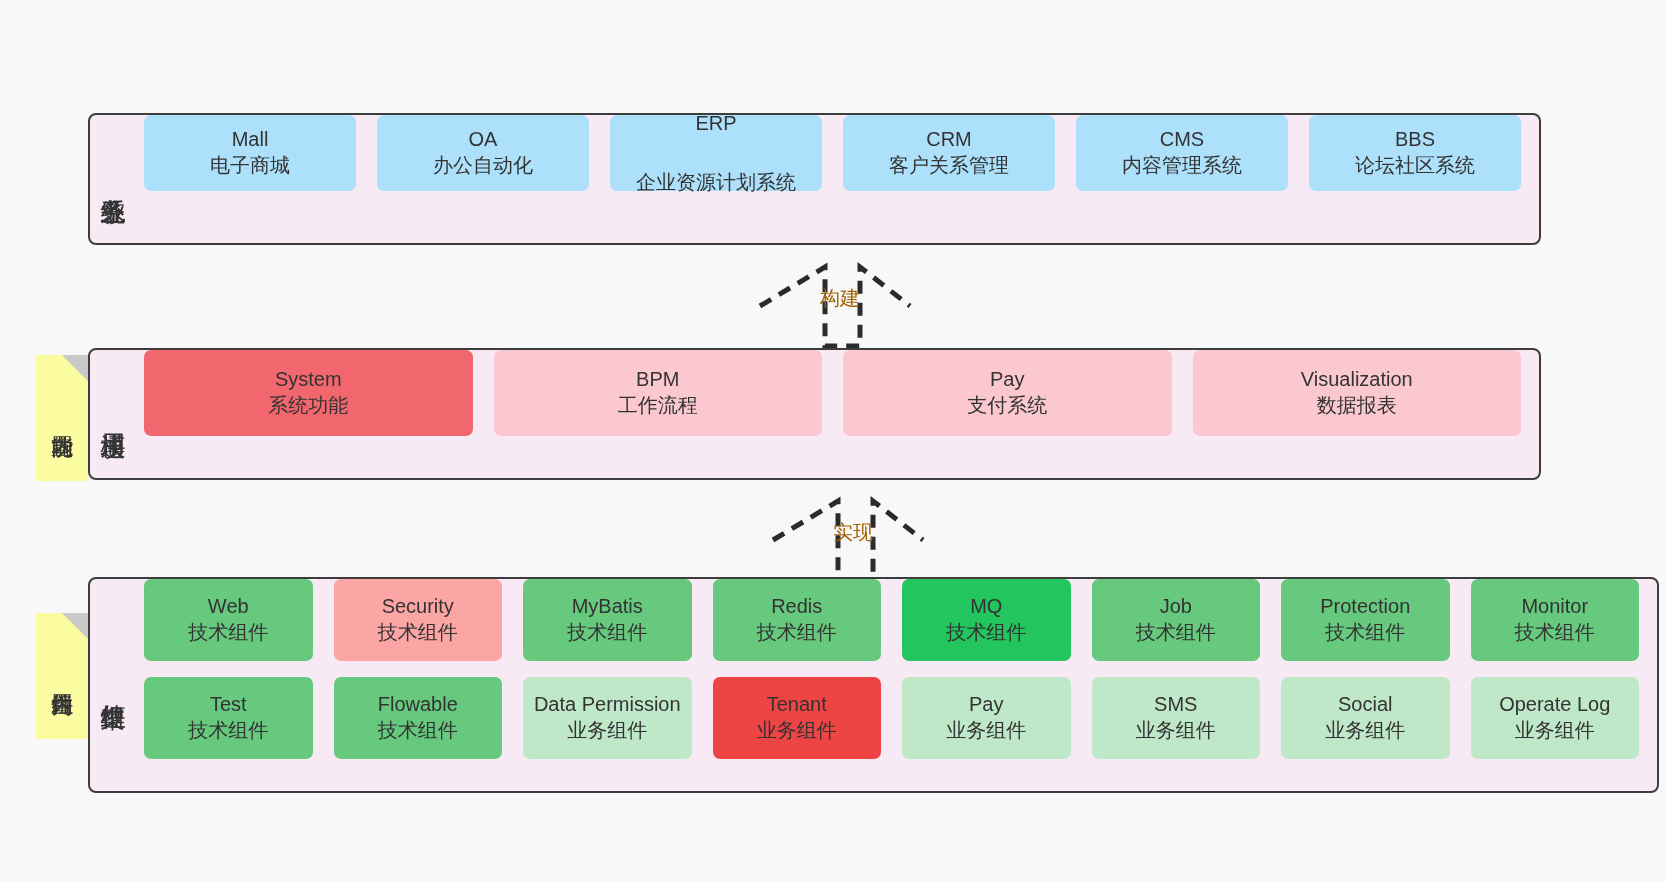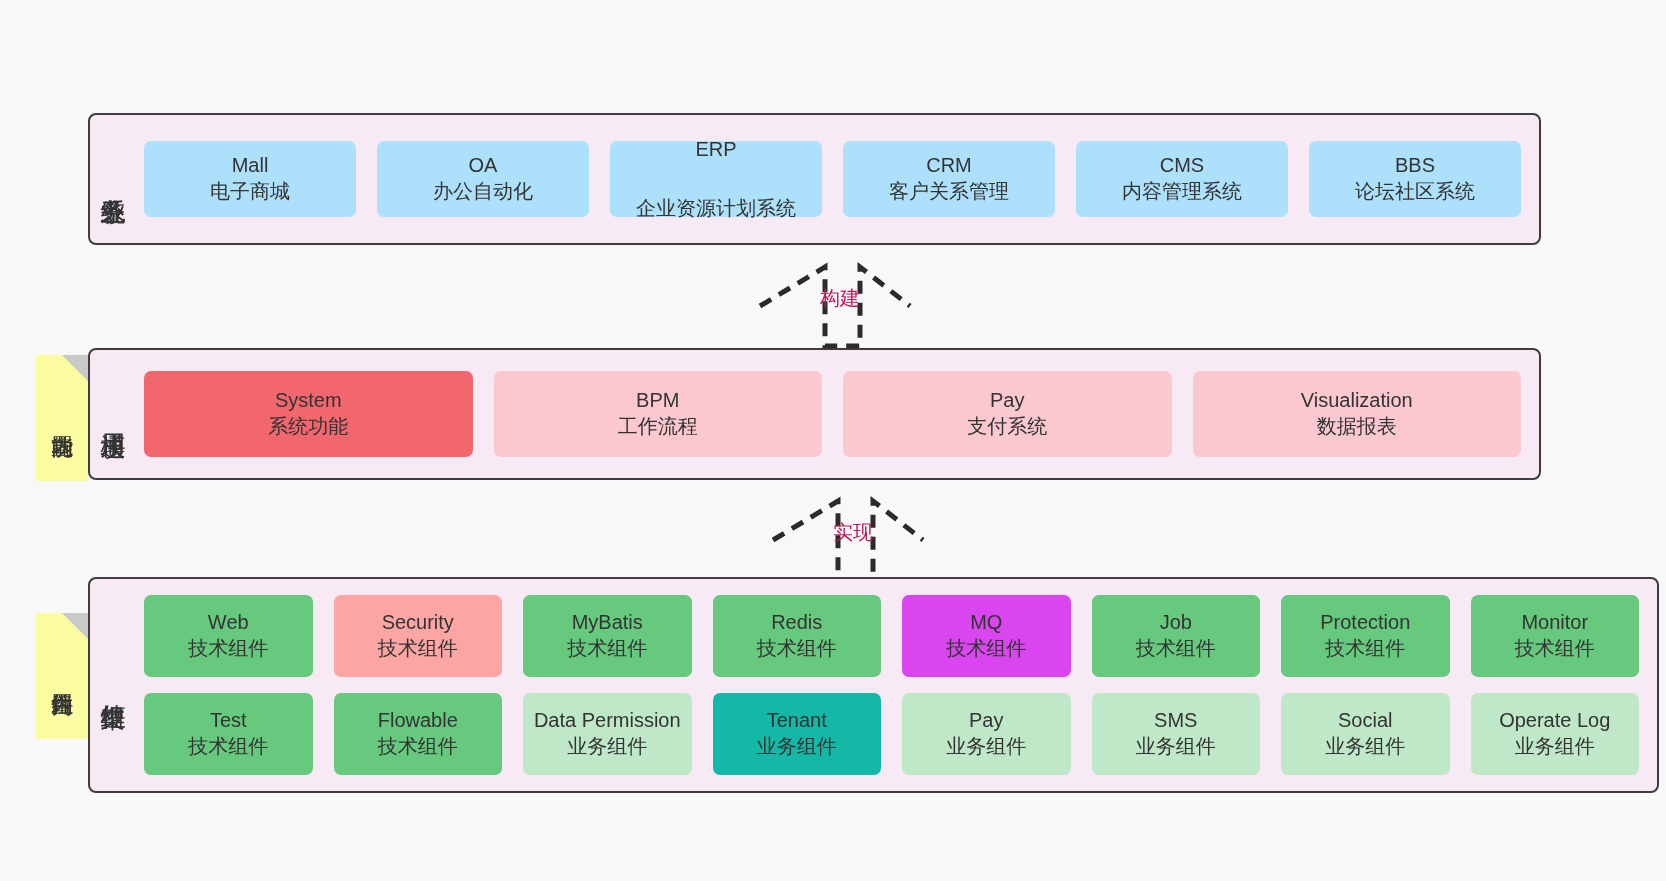--- a/index.html
+++ b/index.html
@@ -48,21 +48,21 @@
     writing-mode: vertical-rl;
     text-orientation: upright;
     white-space: nowrap;
     padding: 2px 0;
   }
 
   .layer-body {
     flex: 1 1 auto;
     display: flex;
     flex-direction: column;
-    justify-content: center;
+    justify-content: flex-start;
     gap: 16px;
     padding: 0 18px 0 8px;
   }
 
   .row {
     display: flex;
     flex-direction: row;
     gap: 21px;
   }
 
@@ -119,21 +119,21 @@
     height: 0;
     border-top: 26px solid #c9c9c9;
     border-left: 26px solid transparent;
   }
 
   
   .arrow-wrap { position: absolute; }
   .arrow-label {
     position: absolute;
     font-size: 20px;
-    color: #be185d;
+    color: #a16207;
     background: transparent;
     white-space: nowrap;
     text-align: center;
   }
 </style>
 </head>
 <body>
 
 <div id="canvas">
 
@@ -231,21 +231,21 @@
           <span class="cn">技术组件</span>
         </div>
         <div class="card h-fw c-green" style="background: rgb(102, 201, 126);">
           <span class="en">MyBatis</span>
           <span class="cn">技术组件</span>
         </div>
         <div class="card h-fw c-green" style="background: rgb(102, 201, 126);">
           <span class="en">Redis</span>
           <span class="cn">技术组件</span>
         </div>
-        <div class="card h-fw c-green" style="background: #d946ef;">
+        <div class="card h-fw c-green" style="background: #22c55e;">
           <span class="en">MQ</span>
           <span class="cn">技术组件</span>
         </div>
         <div class="card h-fw c-green" style="background: rgb(102, 201, 126);">
           <span class="en">Job</span>
           <span class="cn">技术组件</span>
         </div>
         <div class="card h-fw c-green" style="background: rgb(102, 201, 126);">
           <span class="en">Protection</span>
           <span class="cn">技术组件</span>
@@ -262,21 +262,21 @@
           <span class="cn">技术组件</span>
         </div>
         <div class="card h-fw c-green" style="background: rgb(102, 201, 126);">
           <span class="en">Flowable</span>
           <span class="cn">技术组件</span>
         </div>
         <div class="card h-fw c-lightgreen wrap" style="background: rgb(191, 232, 201);">
           <span class="en">Data Permission</span>
           <span class="cn">业务组件</span>
         </div>
-        <div class="card h-fw c-lightgreen" style="background: #14b8a6;">
+        <div class="card h-fw c-lightgreen" style="background: #ef4444;">
           <span class="en">Tenant</span>
           <span class="cn">业务组件</span>
         </div>
         <div class="card h-fw c-lightgreen" style="background: rgb(191, 232, 201);">
           <span class="en">Pay</span>
           <span class="cn">业务组件</span>
         </div>
         <div class="card h-fw c-lightgreen" style="background: rgb(191, 232, 201);">
           <span class="en">SMS</span>
           <span class="cn">业务组件</span>

